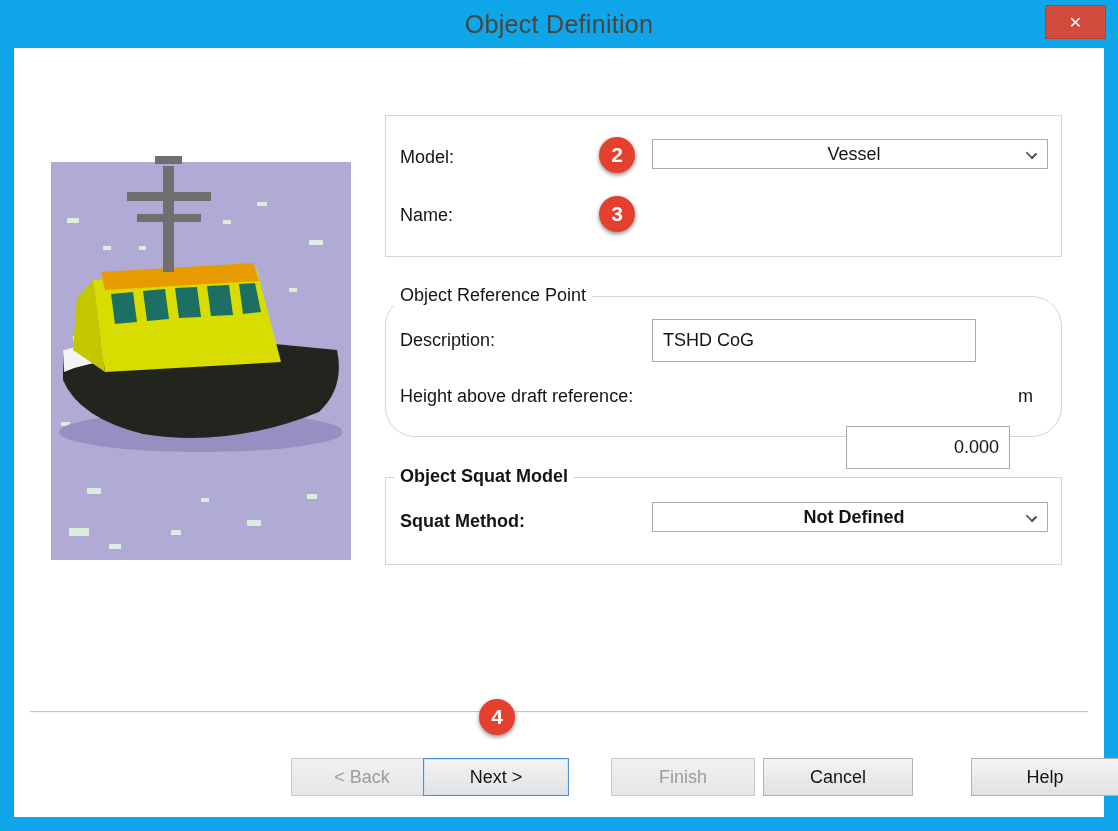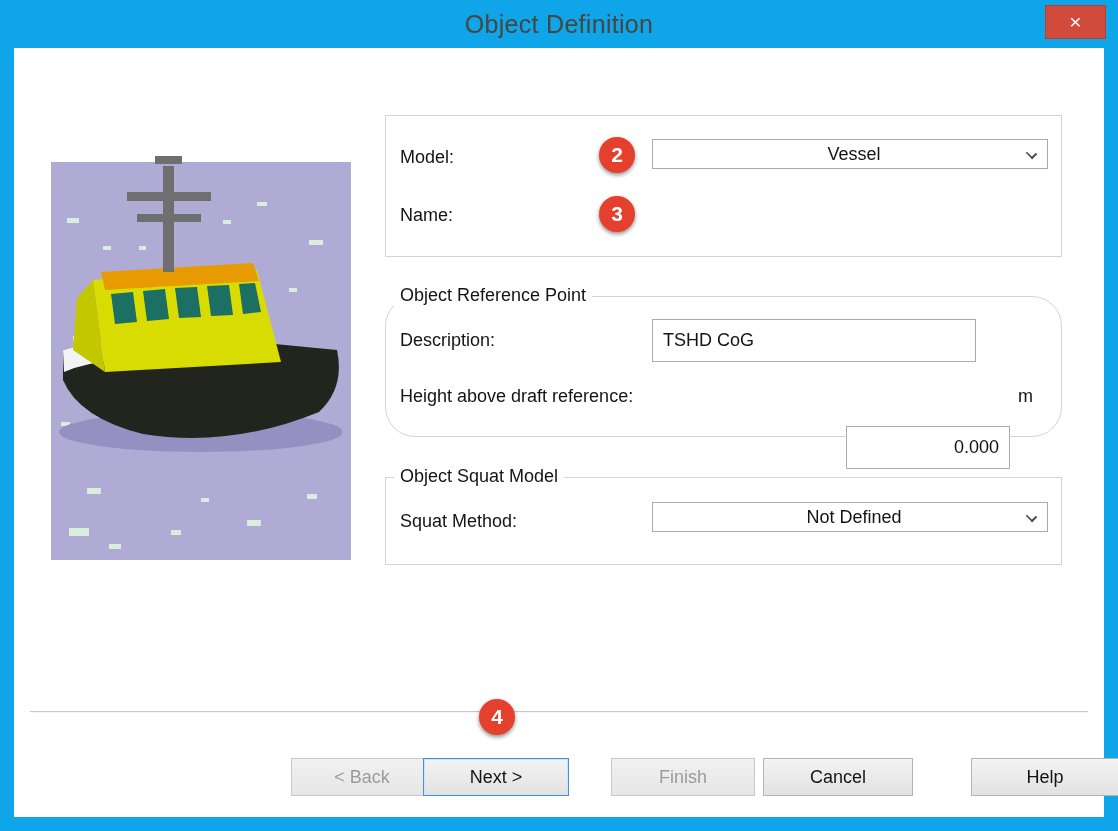--- a/index.html
+++ b/index.html
@@ -18,21 +18,21 @@
 
   
   .preview { position: absolute; left: 37px; top: 52px; width: 300px; height: 460px; }
   .preview svg { display: block; width: 100%; height: 100%; }
 
   
   .group { position: absolute; border: 1px solid #d4d4d4; background: #ffffff; }
   .group-legend { position: absolute; top: -12px; left: 8px; background: #ffffff; padding: 0 6px; font-size: 18px; color: #141414; white-space: nowrap; }
   .group-general { left: 371px; top: 67px; width: 677px; height: 142px; }
   .group-reference { left: 371px; top: 248px; width: 677px; height: 141px; border-radius: 30px; }
-  .group-squat { left: 371px; top: 429px; width: 677px; height: 88px; }
+  .group-squat { left: 371px; top: 429px; width: 677px; height: 88px; font-weight: bold; }
 
   .field-label { position: absolute; font-size: 18px; color: #141414; white-space: nowrap; }
 
   .combo { position: absolute; height: 30px; background: #ffffff; border: 1px solid #ababab; display: flex; align-items: center; padding-left: 8px; font-size: 18px; color: #141414; cursor: default; justify-content: center; }
   .combo .chevron { position: absolute; right: 11px; top: 9px; width: 9px; height: 9px; border-right: 2px solid #4a4a4a; border-bottom: 2px solid #4a4a4a; transform: rotate(45deg) scale(1,0.8); }
 
   .text-input { position: absolute; height: 43px; background: #ffffff; border: 1px solid #ababab; font-size: 18px; color: #141414; padding: 0 10px; font-family: "Liberation Sans", sans-serif; }
   .text-input.right { text-align: right; }
 
   .unit-label { position: absolute; font-size: 18px; color: #141414; }

